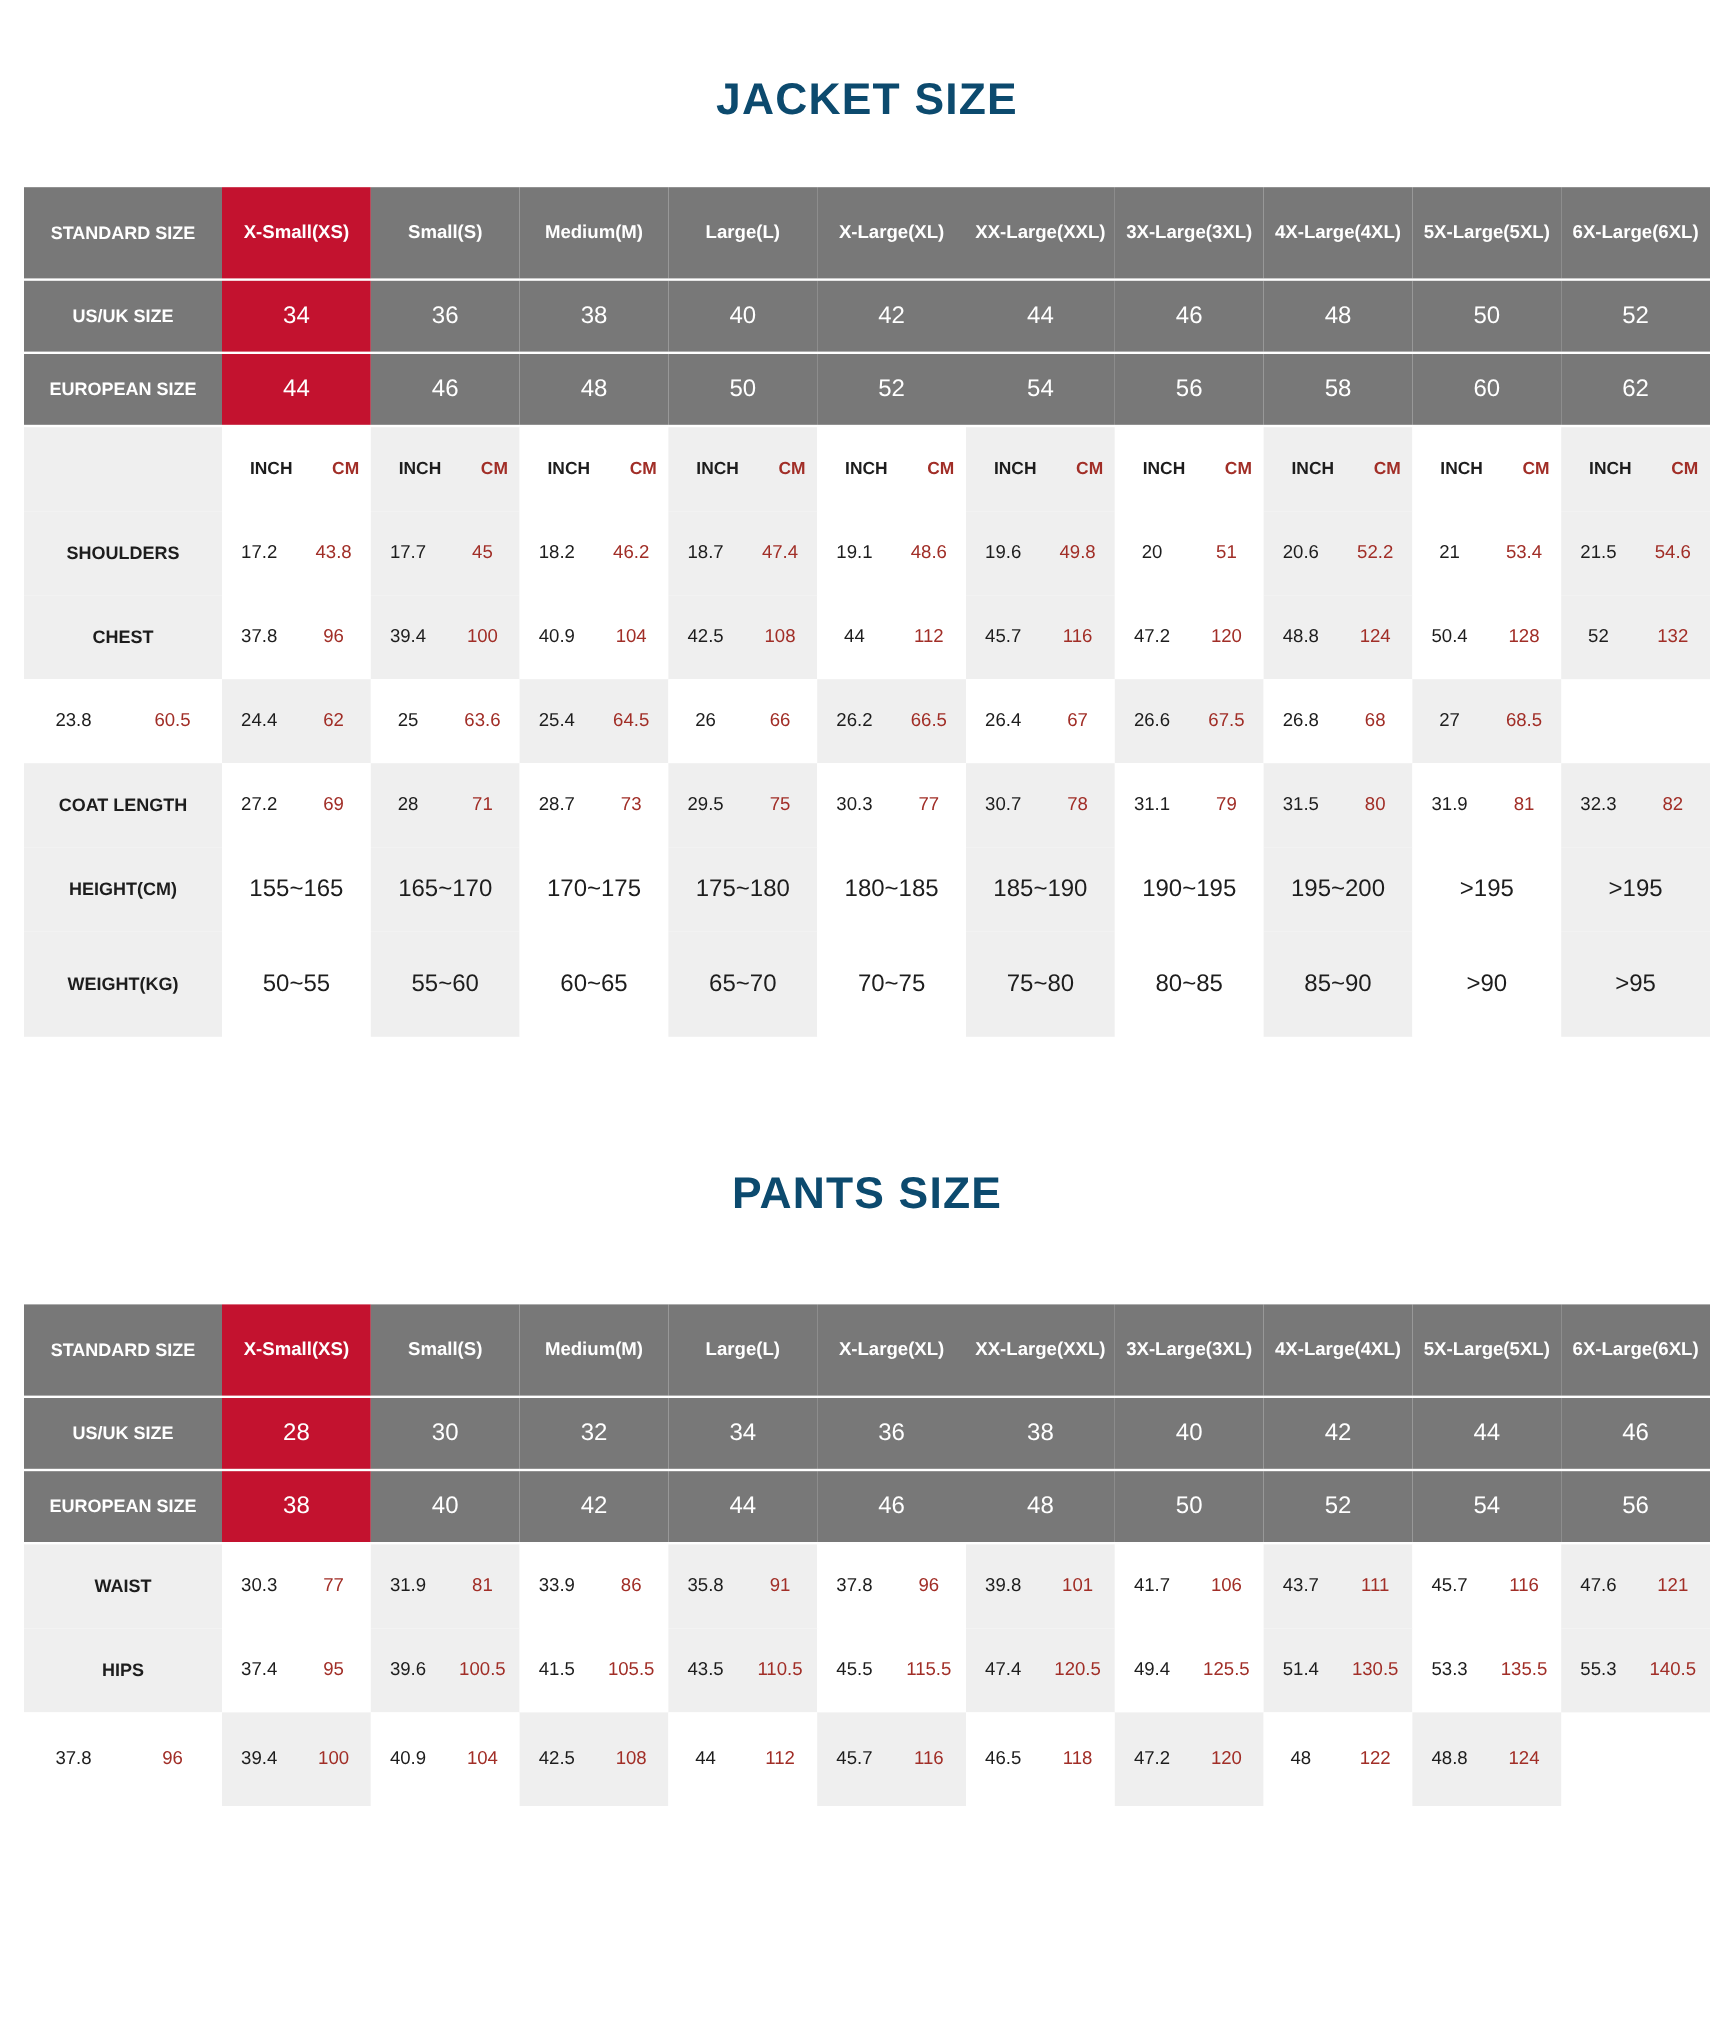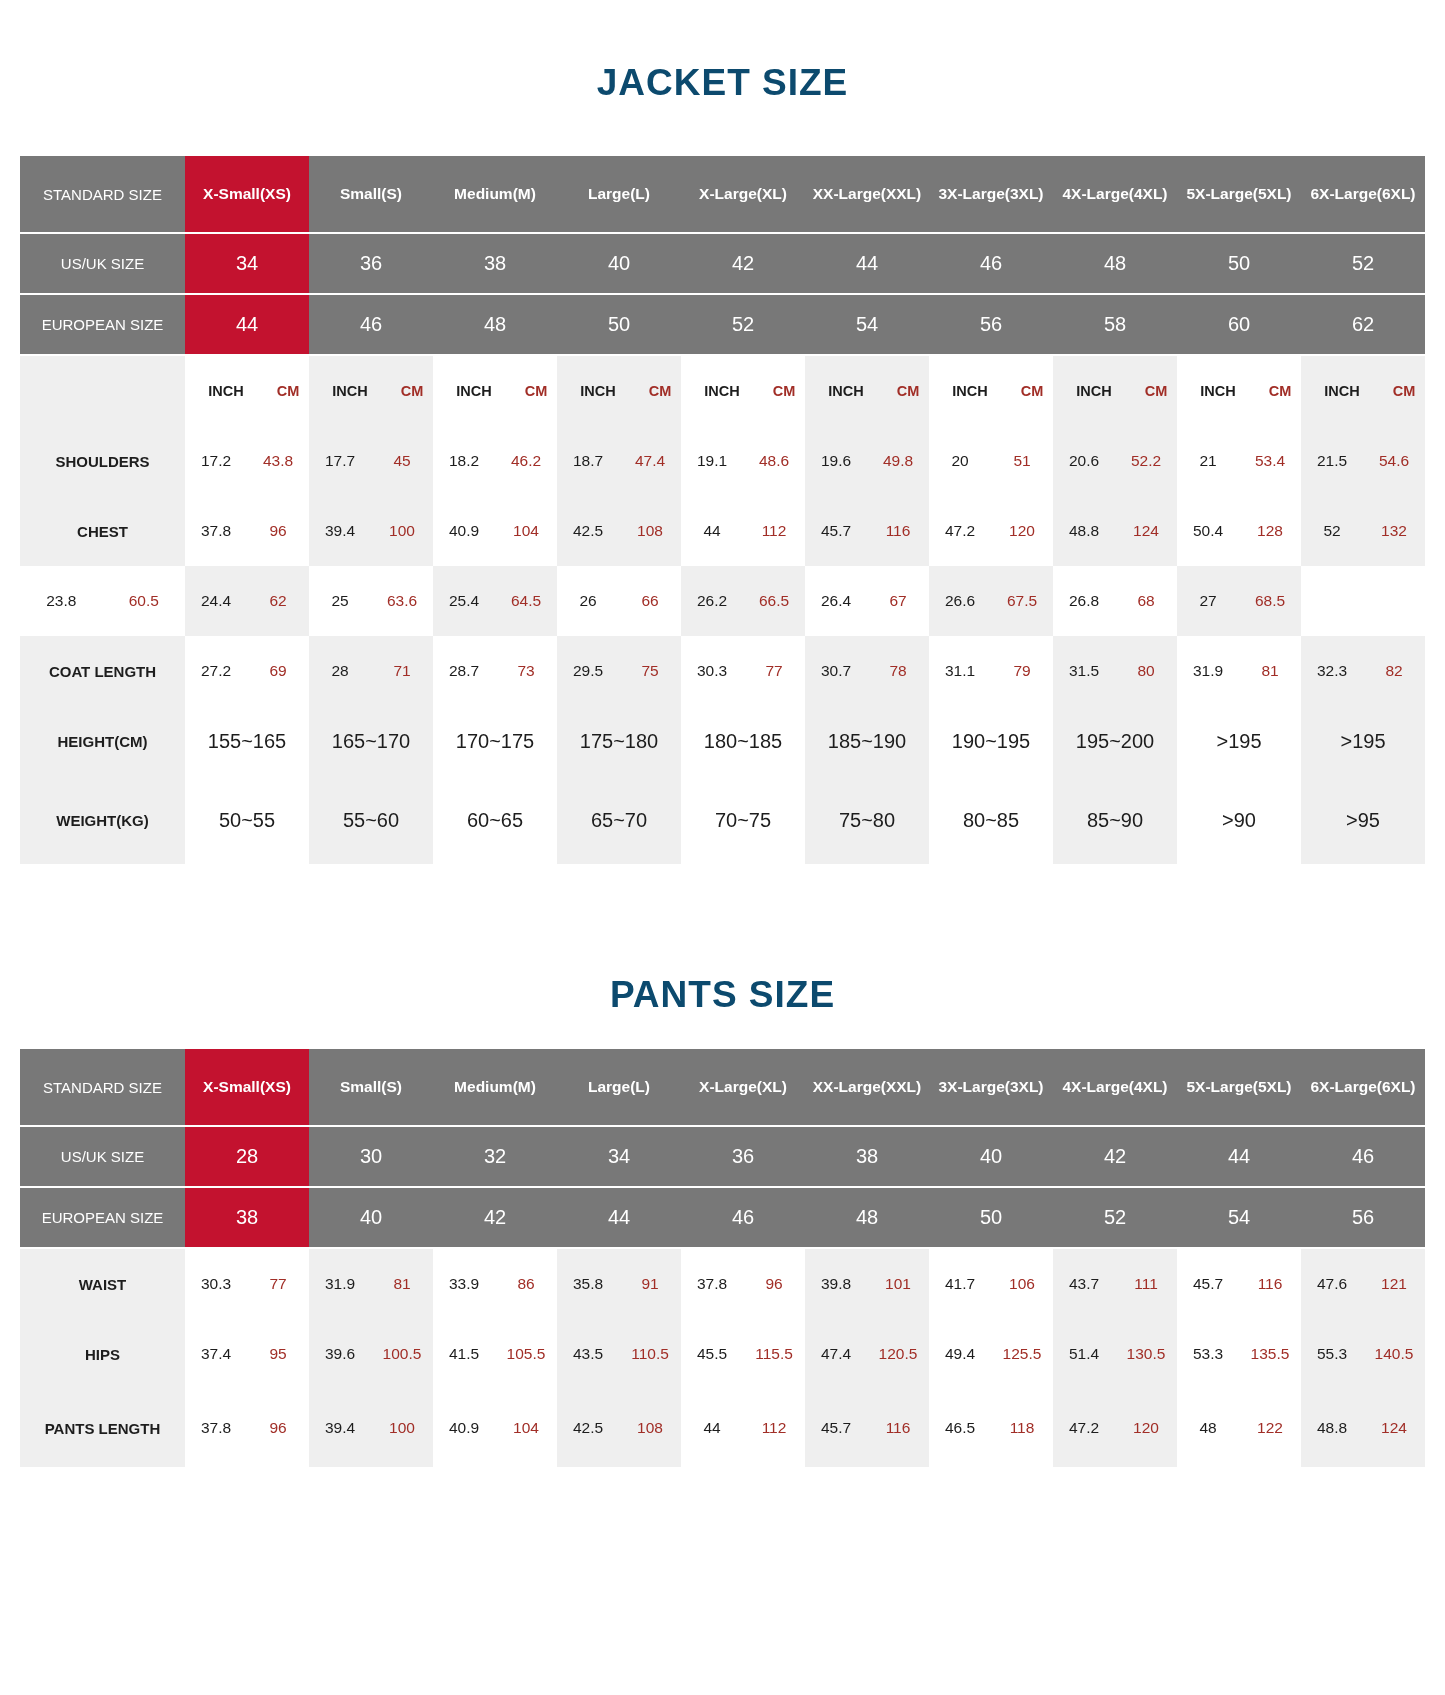--- a/index.html
+++ b/index.html
@@ -19,21 +19,21 @@
     text-align: center;
     font-size: 37px;
     font-weight: bold;
     letter-spacing: 1px;
     color: #0c4a6e;
     padding-top: 62px;
     padding-bottom: 52px;
   }
   .section-title.second {
     padding-top: 110px;
-    padding-bottom: 33px;
+    padding-bottom: 71px;
   }
   .size-table {
     width: 1405px;
     margin: 0 auto;
   }
   .trow {
     display: grid;
     grid-template-columns: 165px repeat(10, 1fr);
   }
   .trow.hdr { margin-bottom: 2px; }
@@ -43,21 +43,21 @@
   .h-last { height: 88px; }
   .h-last-p { height: 78px; }
   .cell {
     display: flex;
     align-items: center;
     justify-content: center;
   }
   
   .hdr .cell { background: var(--header-bg); color: #ffffff; }
   .hdr .cell.red { background: var(--accent-red); }
-  .hdr-label { font-size: 15px; font-weight: normal; }
+  .hdr-label { font-size: 15px; font-weight: bold; }
   .size-name { font-size: 15.5px; font-weight: bold; }
   .size-num  { font-size: 20px; font-weight: normal; }
   
   .body-label {
     background: var(--stripe);
     font-size: 15px;
     font-weight: bold;
     color: #1d1d1d;
   }
   .data-cell { background: #ffffff; }
@@ -807,23 +807,20 @@
           </div>
         </div>
         <div class="cell data-cell striped">
           <div class="pair">
             <span class="inch">55.3</span>
             <span class="cm">140.5</span>
           </div>
         </div>
       </div>
       <div class="trow h-last-p">
-        <div class="cell body-label">
-          <span>PANTS LENGTH</span>
-        </div>
         <div class="cell data-cell">
           <div class="pair">
             <span class="inch">37.8</span>
             <span class="cm">96</span>
           </div>
         </div>
         <div class="cell data-cell striped">
           <div class="pair">
             <span class="inch">39.4</span>
             <span class="cm">100</span>

